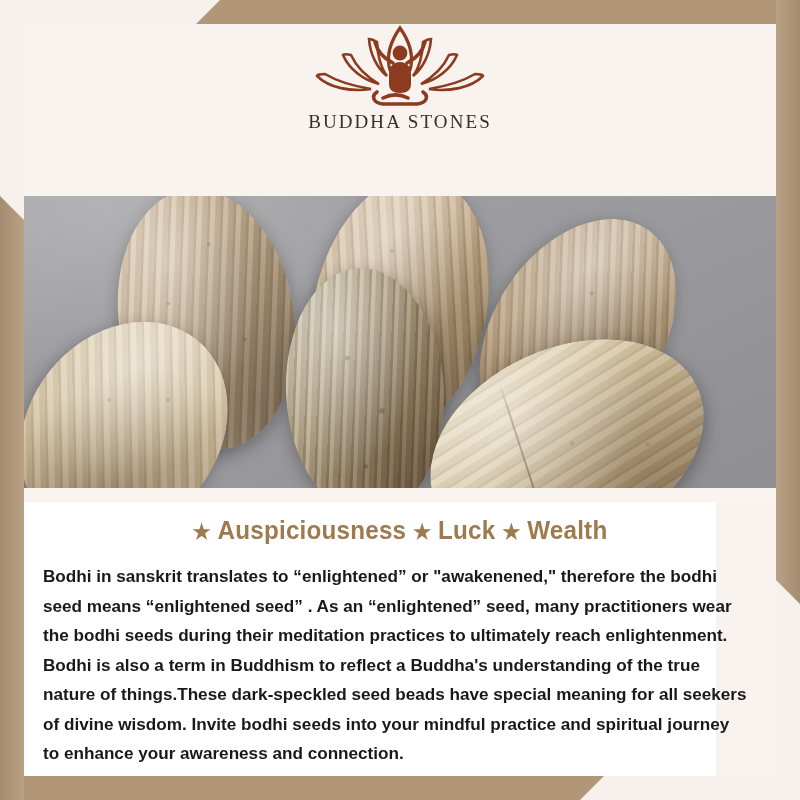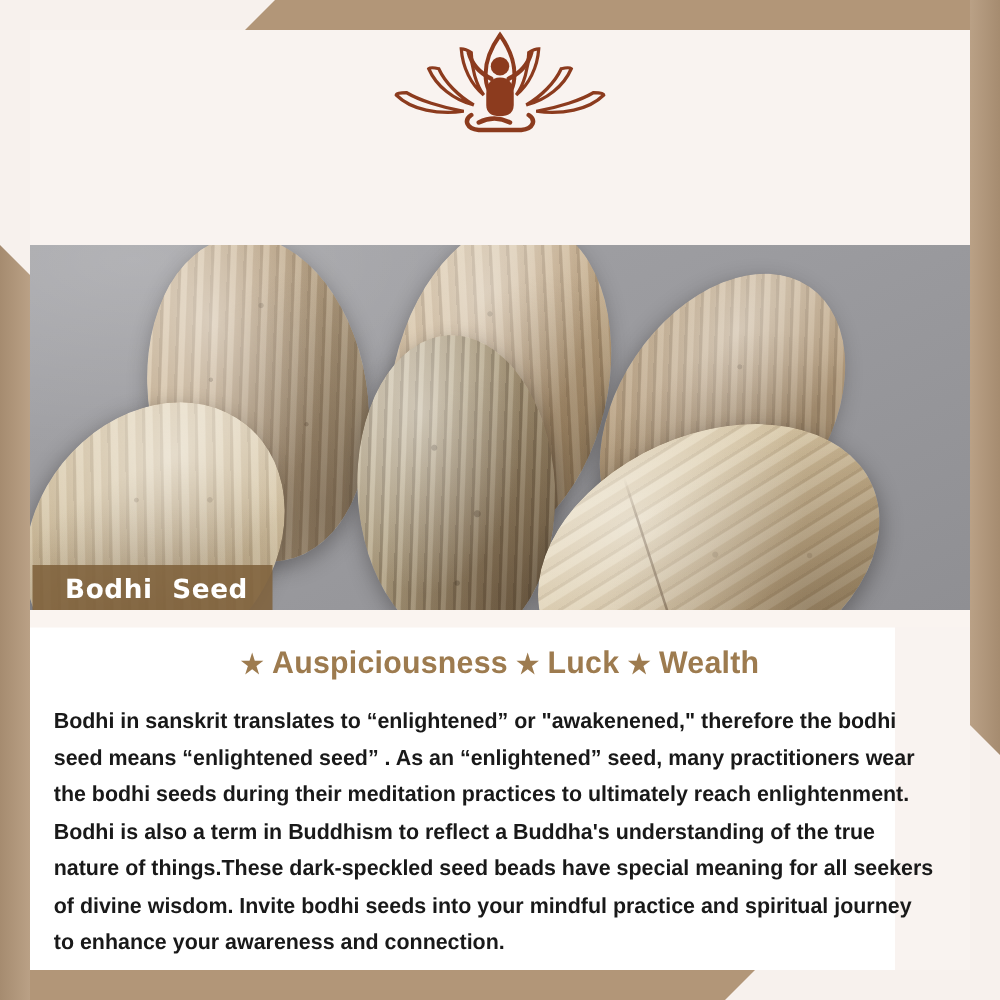--- a/index.html
+++ b/index.html
@@ -346,20 +346,21 @@
       </g>
       <g stroke="#8c3b1e" stroke-width="3.6" stroke-linecap="round" fill="none">
 
         <path d="M86 41 C 76 36, 70 28, 68 20"></path>
         <path d="M100 41 C 110 36, 116 28, 118 20"></path>
 
         <path d="M70 70 C 64 74, 66 81, 76 82 L 110 82 C 120 81, 122 74, 116 70"></path>
         <path d="M76 76 C 84 72, 93 72, 101 76"></path>
       </g>
     </svg>
+    <div class="logo-word">BUDDHA STONES</div>
   </div>
 
 
   <div class="photo">
     <div class="seed" id="seed1">
       <div class="base"></div>
         <div class="ridges"></div>
         <div class="speck"></div>
         <div class="shine"></div>
     </div>
@@ -389,23 +390,20 @@
     </div>
     <div class="seed" id="seed6">
       <div class="base"></div>
         <div class="ridges"></div>
         <div class="speck"></div>
         <div class="crack"></div>
         <div class="shine"></div>
     </div>
   </div>
 
-  <div class="caption-bar">
-    <span>Bodhi  Seed</span>
-  </div>
 
   <div class="content">
     <div class="content-strip"></div>
 
     <div class="headline">
       <span class="star">★</span>
       <span class="txt">Auspiciousness</span>
       <span class="star">★</span>
       <span class="txt">Luck</span>
       <span class="star">★</span>

